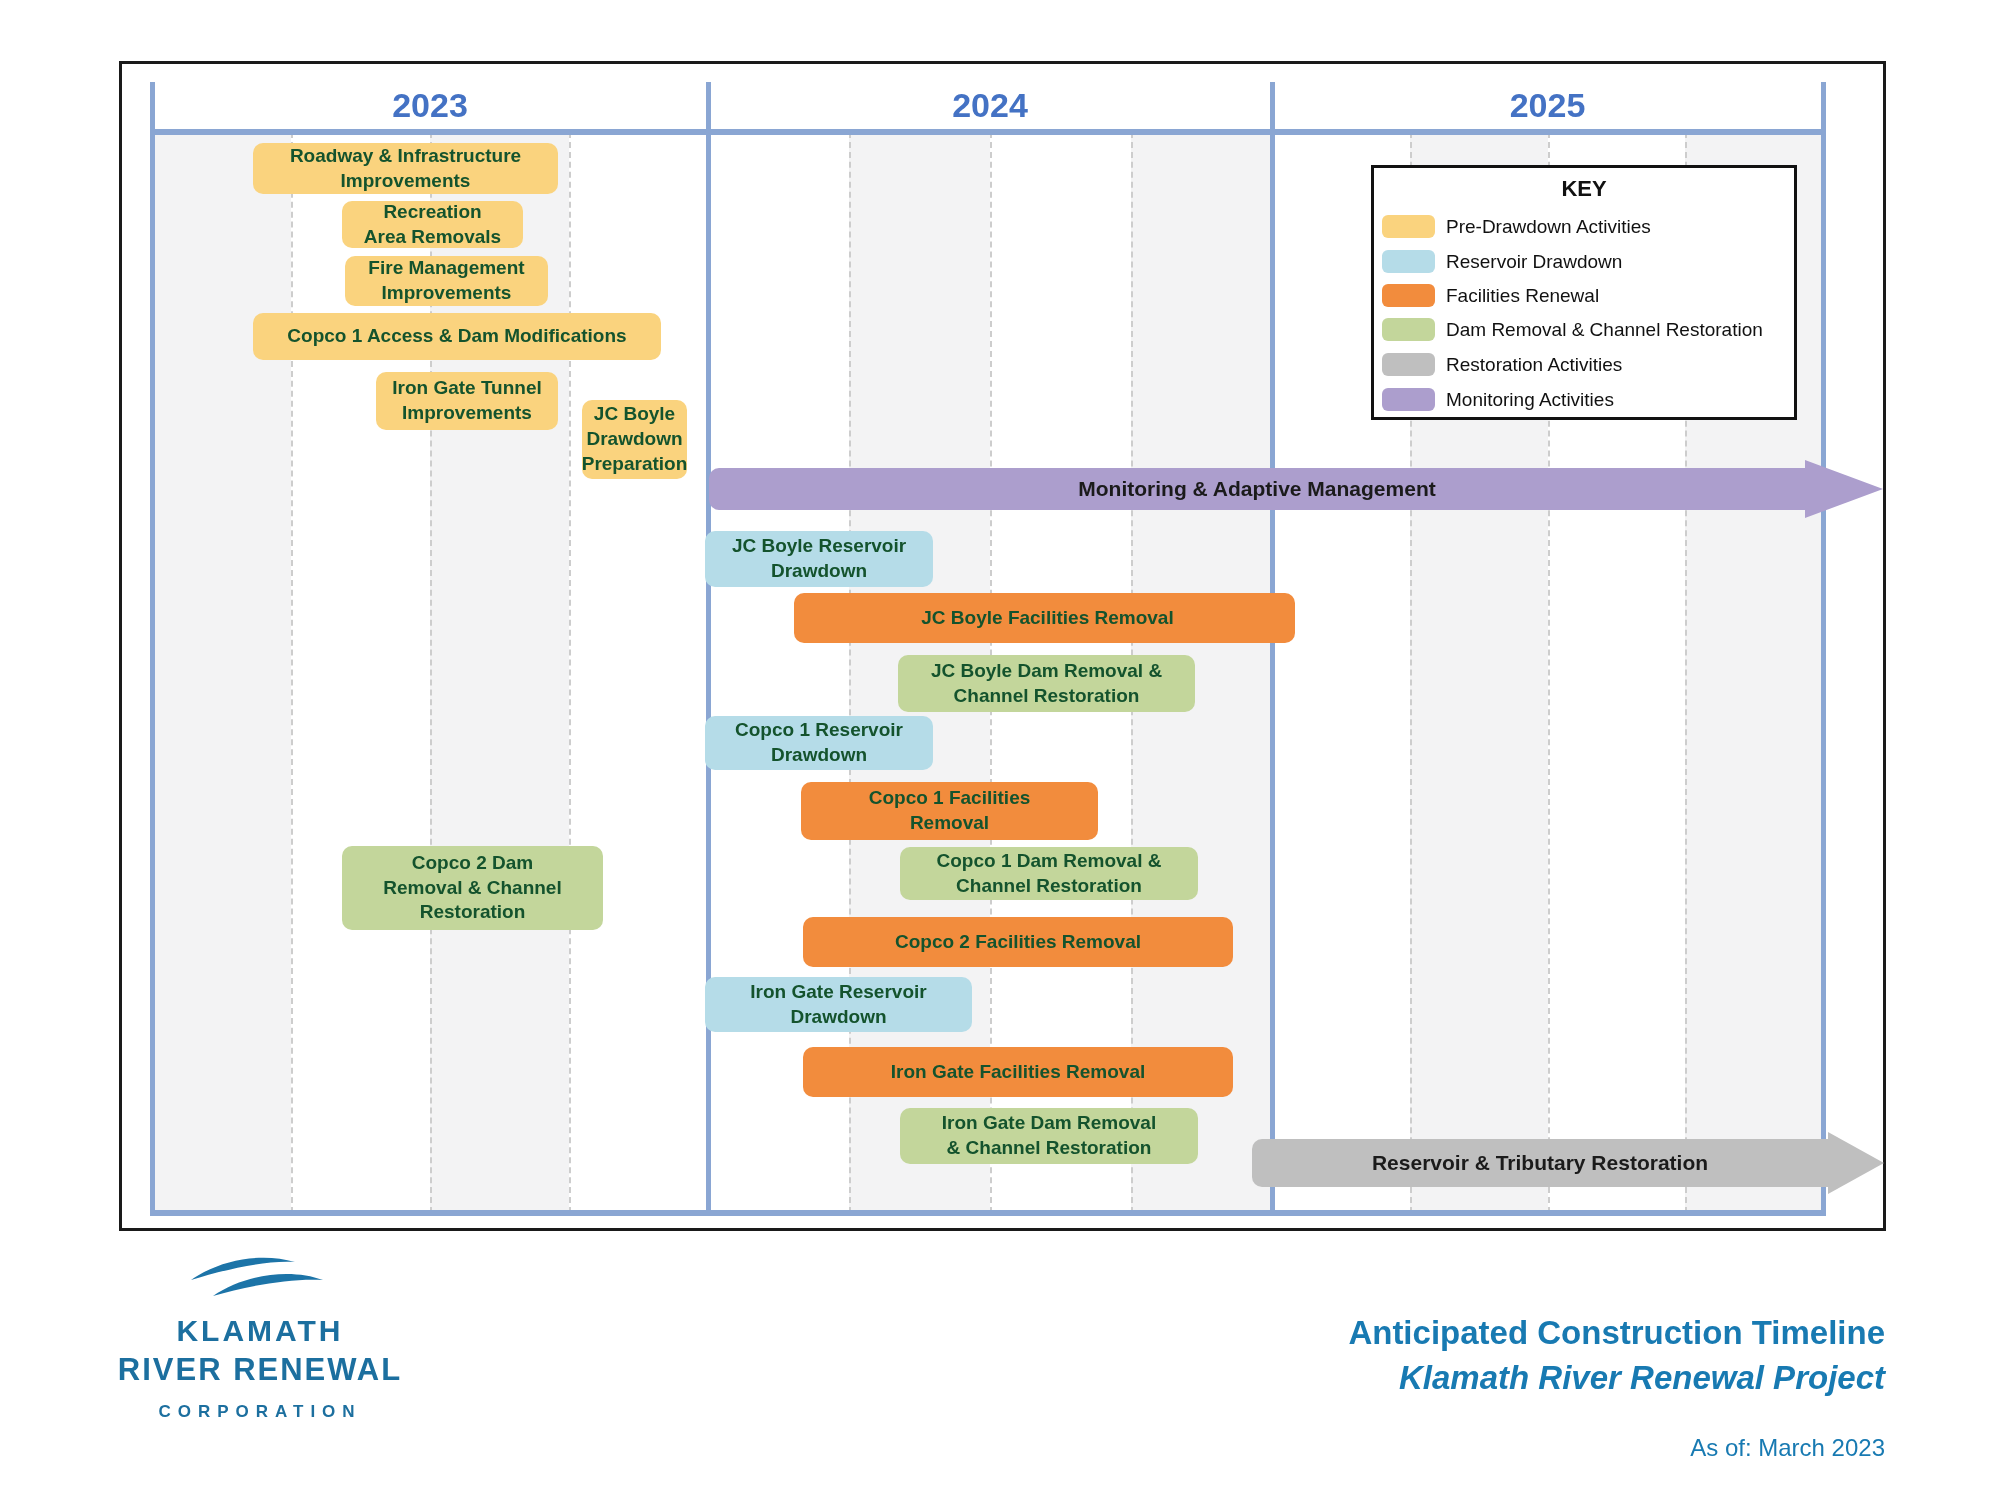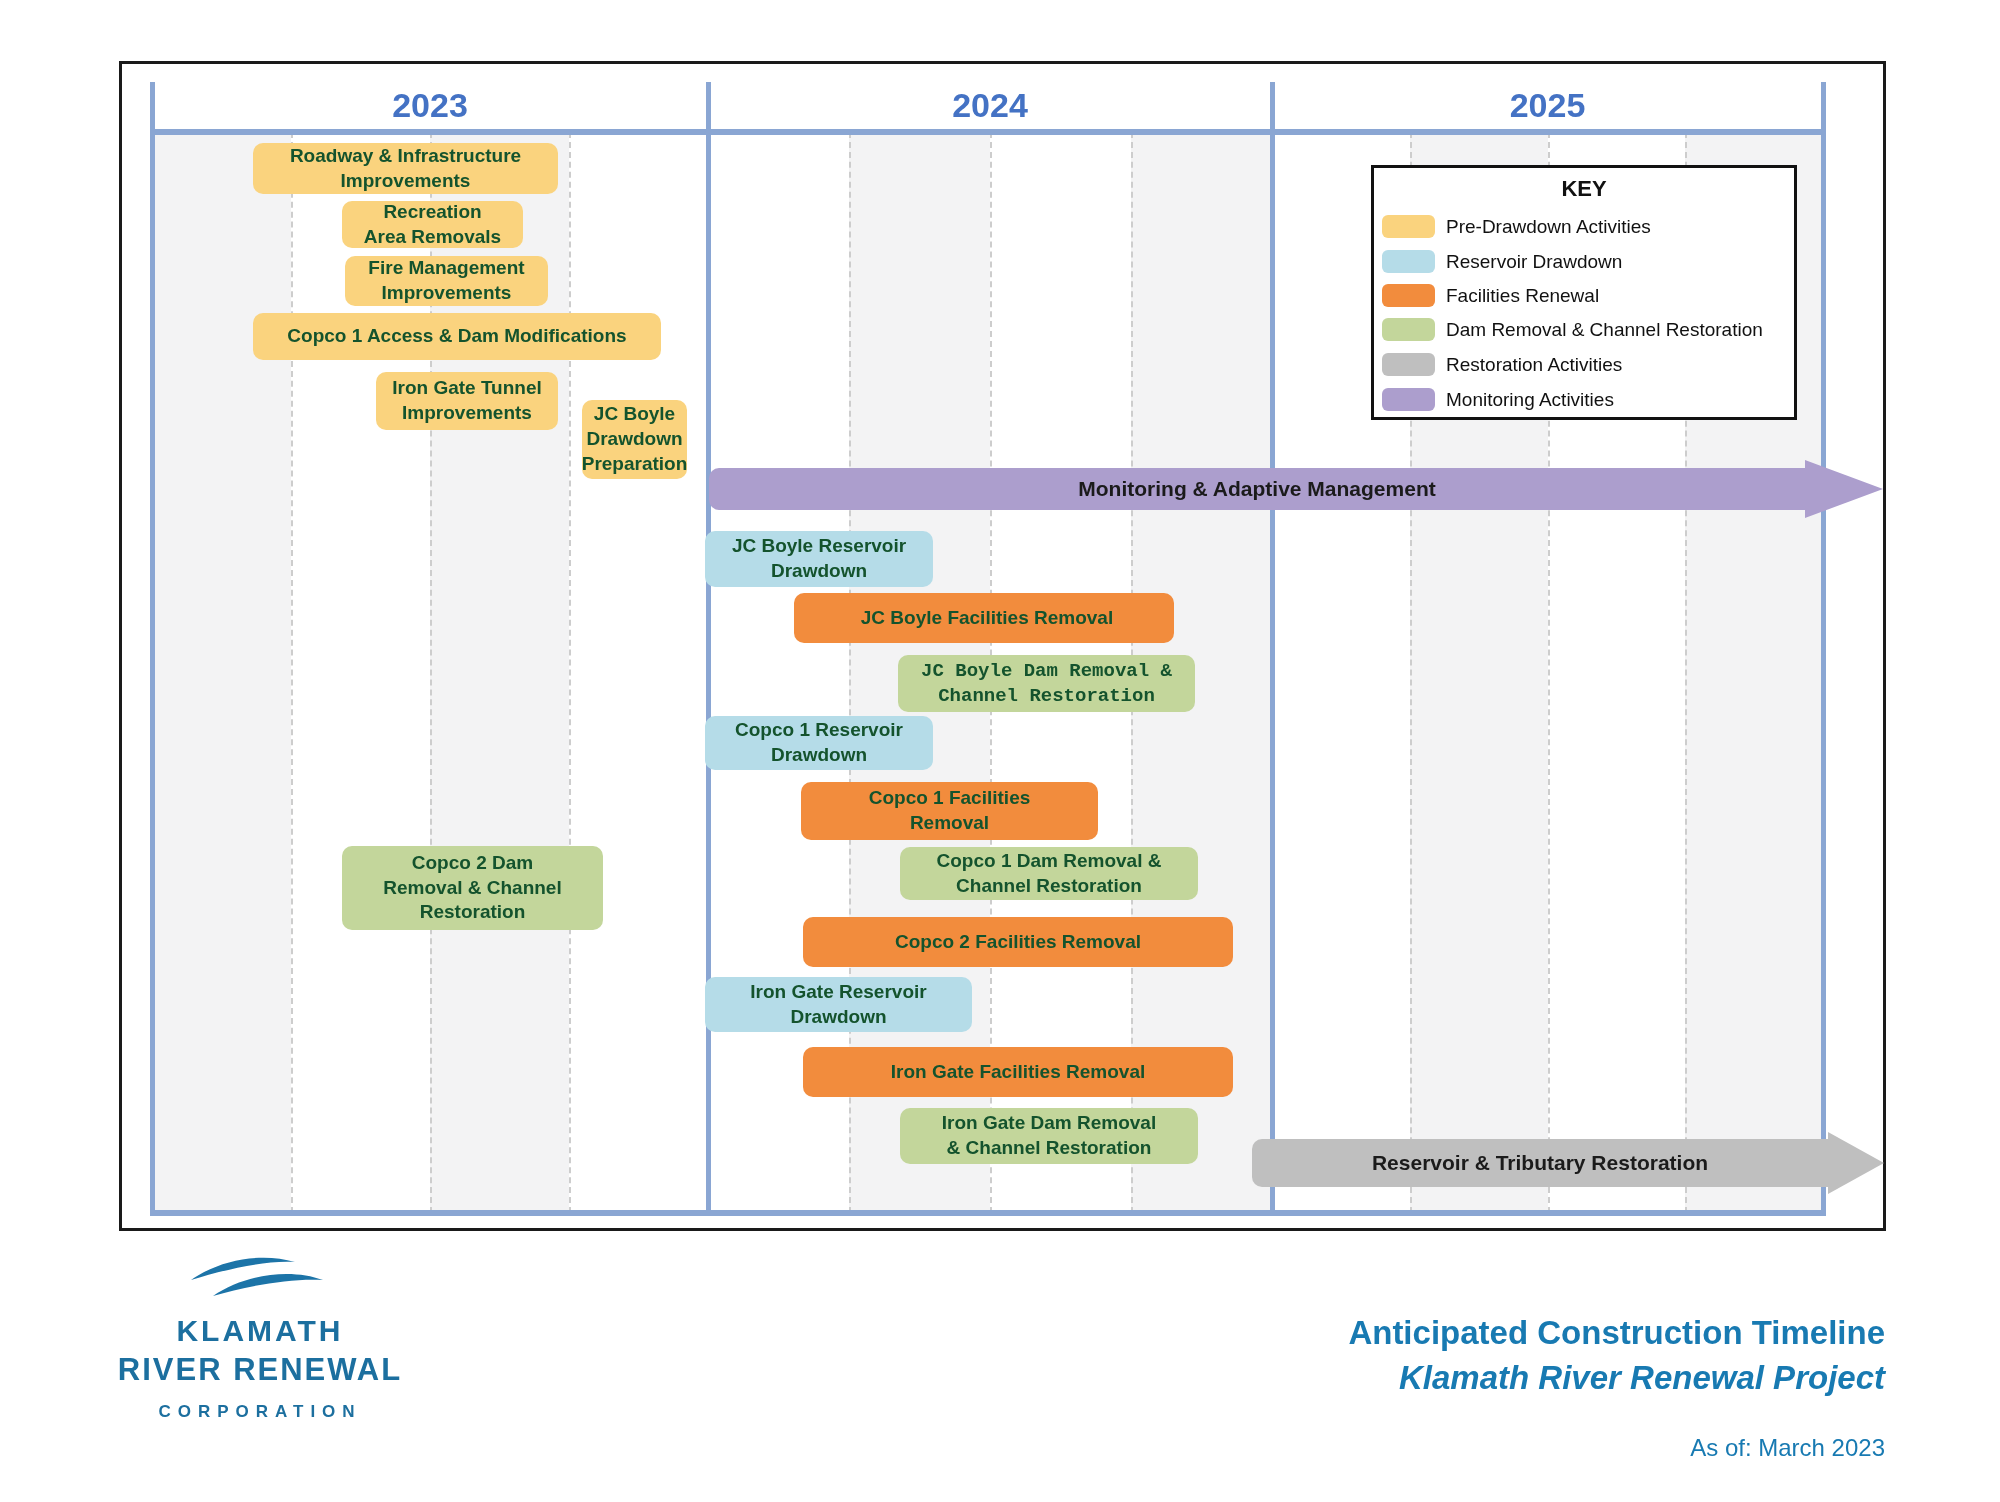--- a/index.html
+++ b/index.html
@@ -86,22 +86,22 @@
       <div class="bar" style="left: 376px; top: 372px; width: 182px; height: 58px; background: rgb(250, 211, 126);">Iron Gate Tunnel
 Improvements</div>
       <div class="bar" style="left: 582px; top: 400px; width: 105px; height: 79px; background: rgb(250, 211, 126);">JC Boyle
 Drawdown
 Preparation</div>
       <div class="arrow-body" style="left: 709px; top: 468px; width: 1096px; height: 42px; background: rgb(172, 158, 205);"></div>
       <div class="arrow-head" style="left: 1805px; top: 460px; border-top: 29px solid transparent; border-bottom: 29px solid transparent; border-left: 78px solid rgb(172, 158, 205);"></div>
       <div class="arrow-label" style="left: 709px; top: 468px; width: 1096px; height: 42px;">Monitoring &amp; Adaptive Management</div>
       <div class="bar" style="left: 705px; top: 531px; width: 228px; height: 56px; background: rgb(181, 220, 232);">JC Boyle Reservoir
 Drawdown</div>
-      <div class="bar" style="left: 794px; top: 593px; width: 380px; height: 50px; background: rgb(242, 140, 61); padding-left: 10px;">JC Boyle Facilities Removal</div>
-      <div class="bar" style="left: 898px; top: 655px; width: 297px; height: 57px; background: rgb(195, 214, 155); font-family: Liberation Mono, monospace;">JC Boyle Dam Removal &amp;
+      <div class="bar" style="left: 794px; top: 593px; width: 501px; height: 50px; background: rgb(242, 140, 61); padding-left: 10px;">JC Boyle Facilities Removal</div>
+      <div class="bar" style="left: 898px; top: 655px; width: 297px; height: 57px; background: rgb(195, 214, 155);">JC Boyle Dam Removal &amp;
 Channel Restoration</div>
       <div class="bar" style="left: 705px; top: 716px; width: 228px; height: 54px; background: rgb(181, 220, 232);">Copco 1 Reservoir
 Drawdown</div>
       <div class="bar" style="left: 801px; top: 782px; width: 297px; height: 58px; background: rgb(242, 140, 61);">Copco 1 Facilities
 Removal</div>
       <div class="bar" style="left: 900px; top: 847px; width: 298px; height: 53px; background: rgb(195, 214, 155);">Copco 1 Dam Removal &amp;
 Channel Restoration</div>
       <div class="bar" style="left: 342px; top: 846px; width: 261px; height: 84px; background: rgb(195, 214, 155);">Copco 2 Dam
 Removal &amp; Channel
 Restoration</div>

